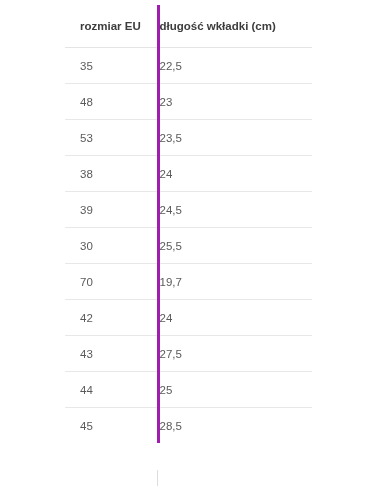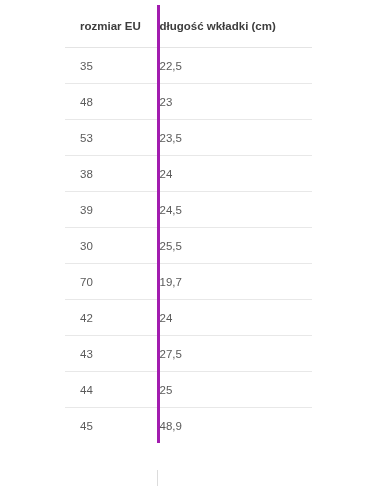--- a/index.html
+++ b/index.html
@@ -133,20 +133,20 @@
       <tr>
         <td class="col-a">43</td>
         <td class="col-b">27,5</td>
       </tr>
       <tr>
         <td class="col-a">44</td>
         <td class="col-b">25</td>
       </tr>
       <tr>
         <td class="col-a">45</td>
-        <td class="col-b">48,9</td>
+        <td class="col-b">28,5</td>
       </tr>
     </tbody>
   </table>
 
   <div class="divider-tail"></div>
 
 </div>
 
 </body></html>

